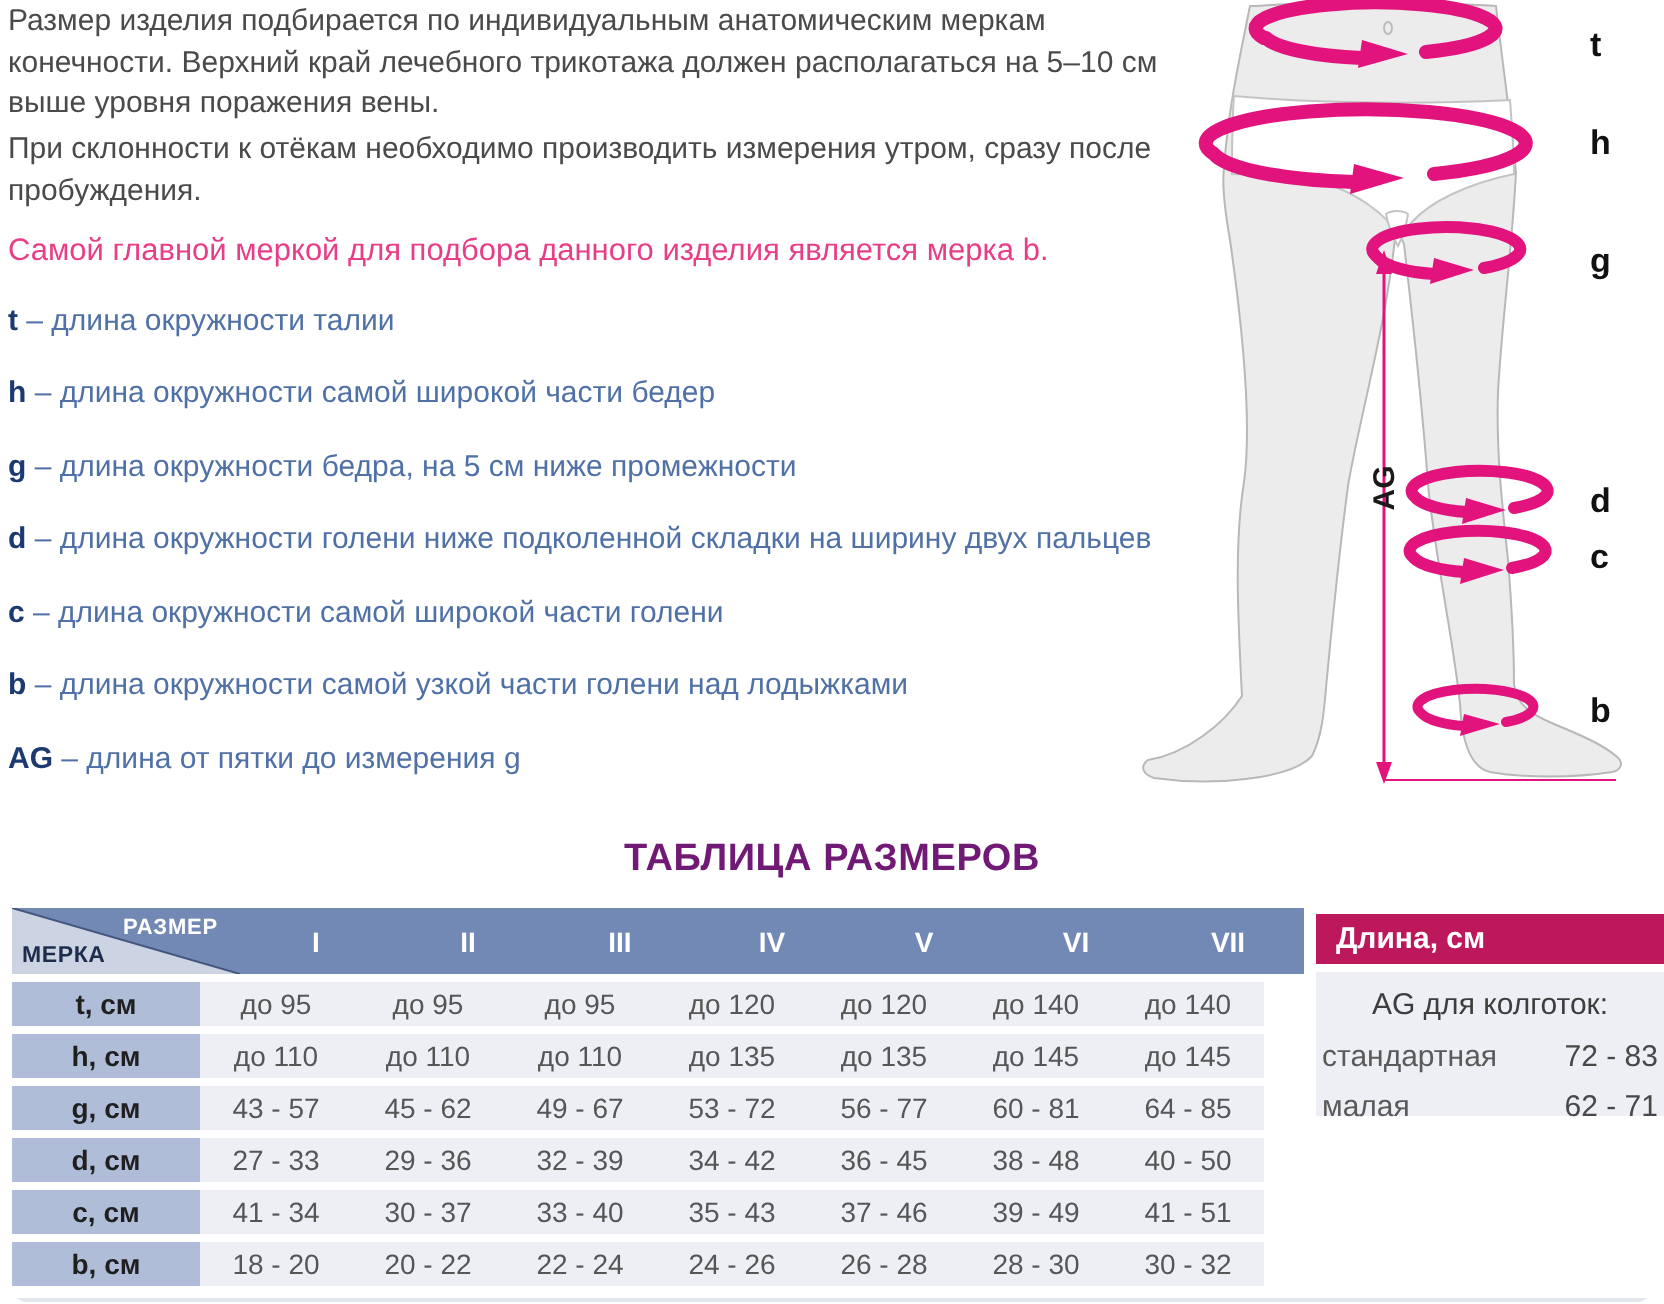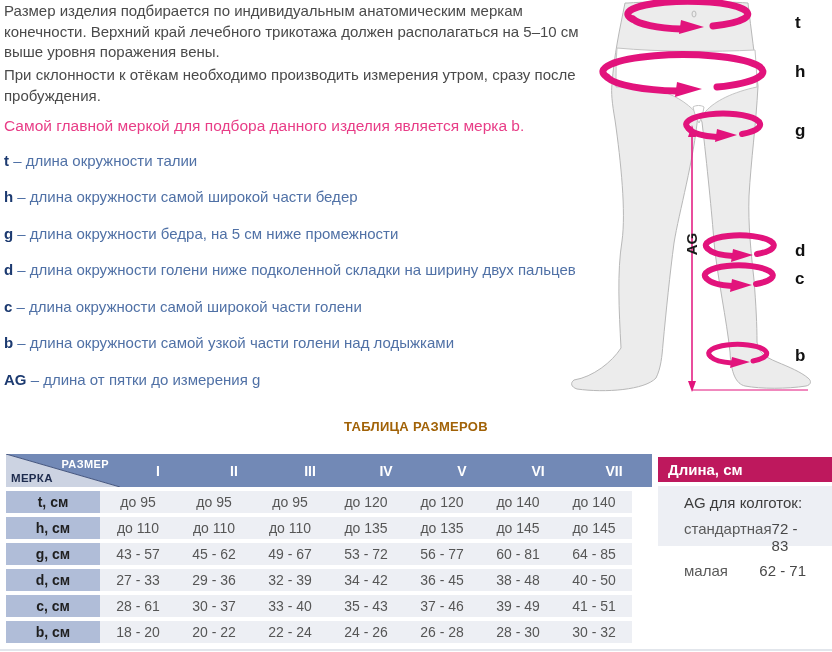--- a/index.html
+++ b/index.html
@@ -1,51 +1,52 @@
 <!DOCTYPE html>
 <html><head>
 <meta charset="utf-8">
 <style>
   html,body{margin:0;padding:0;}
   .page{
     position:relative;width:832px;height:652px;background:#ffffff;overflow:hidden;
     font-family:"Liberation Sans","DejaVu Sans",sans-serif;
+    border-radius:18px;
   }
   
   .para{position:absolute;left:4px;width:580px;font-size:15px;line-height:20.5px;color:#4a4a4a;}
   .para-1{top:1px;}
   .para-2{top:65px;}
   .para-pink{top:116px;color:#e83d87;font-size:15.5px;width:600px;}
   
   .m-item{position:absolute;left:4px;width:648px;font-size:15px;color:#5071a6;line-height:20px;}
   .m-key{font-weight:700;color:#1c3a70;}
   
   .figure{position:absolute;left:565px;top:0;width:267px;height:400px;}
   
   .tbl-title{position:absolute;left:0;top:419px;width:832px;text-align:center;
-    font-size:13px;font-weight:700;color:#a16207;letter-spacing:.3px;}
+    font-size:19px;font-weight:700;color:#701a75;letter-spacing:.3px;}
   
   .sizes{position:absolute;left:6px;top:454px;width:646px;}
   .thead{display:flex;height:33px;}
   .corner{position:relative;width:114px;height:33px;flex:0 0 auto;}
   .corner svg{position:absolute;left:0;top:0;}
   .corner-top{position:absolute;top:4px;right:11px;font-size:11px;font-weight:700;color:#fff;letter-spacing:.4px;}
   .corner-bottom{position:absolute;bottom:3px;left:5px;font-size:11.5px;font-weight:700;color:#1e2c4e;letter-spacing:.3px;}
   .hcell{width:76px;background:#7289b6;color:#fff;font-weight:700;font-size:14px;
     display:flex;align-items:center;justify-content:center;}
   .trow{display:flex;height:22px;margin-top:4px;}
   .tlabel{width:94px;flex:0 0 auto;background:#b0bdd8;font-weight:700;font-size:14px;color:#1f1f1f;
     display:flex;align-items:center;justify-content:center;}
   .tcell{width:76px;background:#edeff4;font-size:14px;color:#565656;
     display:flex;align-items:center;justify-content:center;}
   
   .panel{position:absolute;left:658px;top:457px;width:174px;}
   .panel-h{height:25px;background:#be185d;color:#fff;font-weight:700;font-size:15px;
     display:flex;align-items:center;padding-left:10px;box-sizing:border-box;}
-  .panel-b{margin-top:4px;background:#edeff4;padding:8px 26px 1px;box-sizing:border-box;height:60px;}
+  .panel-b{margin-top:4px;background:#edeff4;padding:8px 3px 1px;box-sizing:border-box;height:72px;text-align:center;}
   .panel-sub{font-size:15px;color:#3d3d3d;margin-bottom:9px;}
   .panel-row{display:flex;justify-content:space-between;font-size:15px;color:#5a5a5a;margin-bottom:8px;}
   .panel-val{color:#484848;}
   
   .bottom-line{position:absolute;left:0;top:649px;width:832px;height:2px;background:#e2e6ec;}
   
   .fig-label{font-family:"Liberation Sans","DejaVu Sans",sans-serif;font-size:17px;font-weight:700;fill:#111;}
   .fig-ag{font-family:"Liberation Sans","DejaVu Sans",sans-serif;font-size:15px;font-weight:700;fill:#1a1a1a;}
 </style>
 </head>
@@ -207,21 +208,21 @@
       <div class="tcell">27 - 33</div>
       <div class="tcell">29 - 36</div>
       <div class="tcell">32 - 39</div>
       <div class="tcell">34 - 42</div>
       <div class="tcell">36 - 45</div>
       <div class="tcell">38 - 48</div>
       <div class="tcell">40 - 50</div>
     </div>
     <div class="trow">
       <div class="tlabel">c, см</div>
-      <div class="tcell">28 - 61</div>
+      <div class="tcell">41 - 34</div>
       <div class="tcell">30 - 37</div>
       <div class="tcell">33 - 40</div>
       <div class="tcell">35 - 43</div>
       <div class="tcell">37 - 46</div>
       <div class="tcell">39 - 49</div>
       <div class="tcell">41 - 51</div>
     </div>
     <div class="trow">
       <div class="tlabel">b, см</div>
       <div class="tcell">18 - 20</div>

